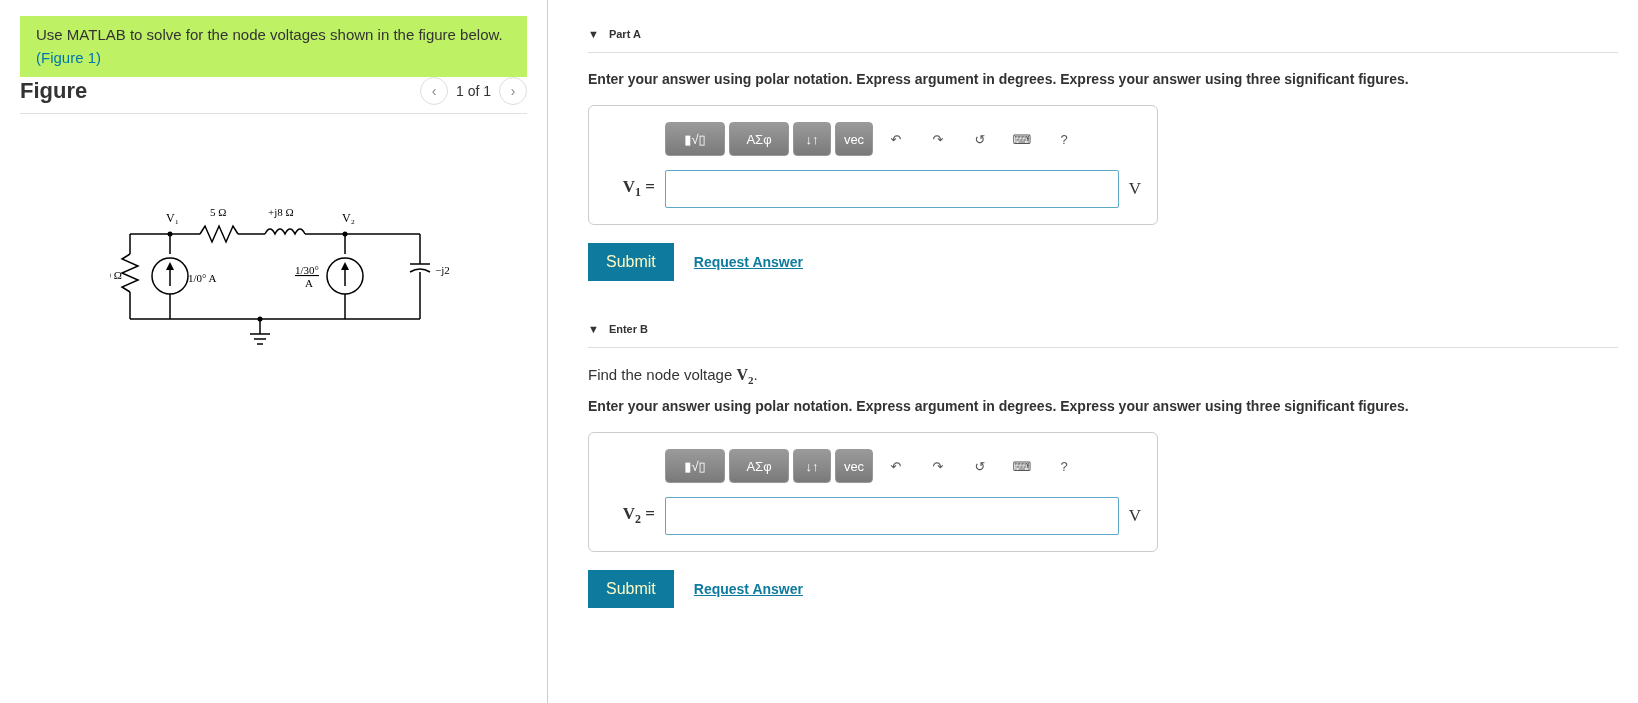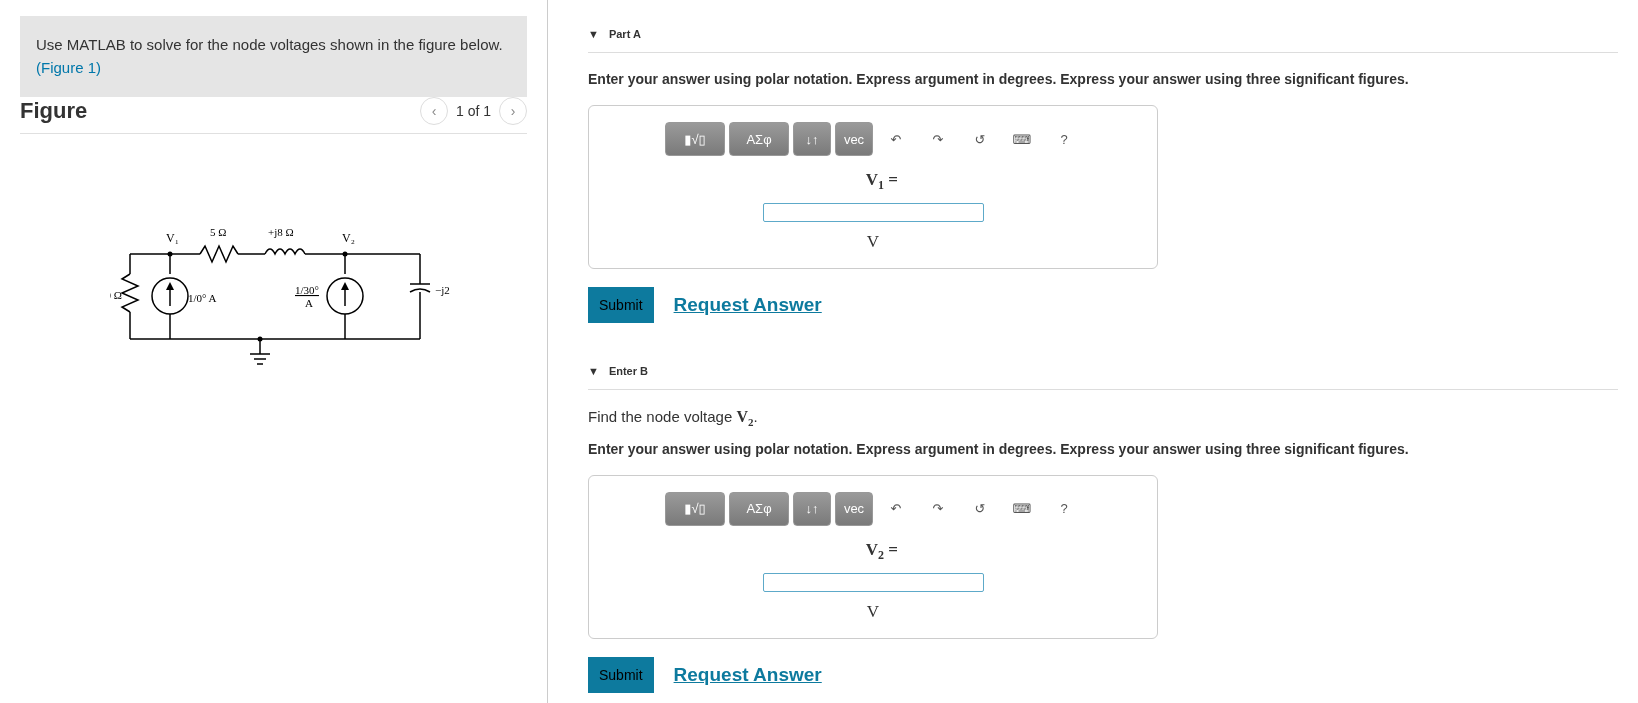--- a/index.html
+++ b/index.html
@@ -19,22 +19,22 @@
     .left-panel {
       width: 548px;
       padding: 16px 20px;
       border-right: 1px solid #ccc;
     }
     .right-panel {
       flex: 1;
       padding: 16px 20px 0 40px;
     }
     .instruction-box {
-      background: #e5e5e5;
-      padding: 18px 16px;
+      background: #bef264;
+      padding: 8px 16px;
       line-height: 1.5;
       font-size: 15px;
       color: #333;
     }
     .instruction-box a {
       color: #0077aa;
       text-decoration: none;
     }
     .figure-section {
     }
@@ -152,21 +152,20 @@
     }
     .tool-btn.light {
       background: #fff;
       color: #555;
       border: none;
     }
     .input-row {
       display: flex;
       align-items: center;
       gap: 10px;
-      flex-direction: column;
     }
     .input-label {
       font-weight: bold;
       font-family: 'Times New Roman', serif;
       font-size: 17px;
       width: 50px;
       text-align: right;
     }
     .input-label .sub {
       font-size: 12px;
@@ -185,30 +184,30 @@
       font-family: 'Times New Roman', serif;
     }
     .action-row {
       margin-top: 18px;
       display: flex;
       align-items: center;
       gap: 20px;
     }
     .submit-btn {
       background: #0d7a9e;
-      color: #000000;
+      color: #fef9c3;
       border: none;
-      padding: 10px 11px;
-      font-size: 14px;
+      padding: 10px 18px;
+      font-size: 16px;
       cursor: pointer;
     }
     .request-link {
       color: #0d7a9e;
       text-decoration: underline;
-      font-size: 19px;
+      font-size: 14px;
       font-weight: bold;
       cursor: pointer;
     }
   </style>
 </head>
 <body>
 
 <div class="container">
   <div class="left-panel">
     <div class="instruction-box">

